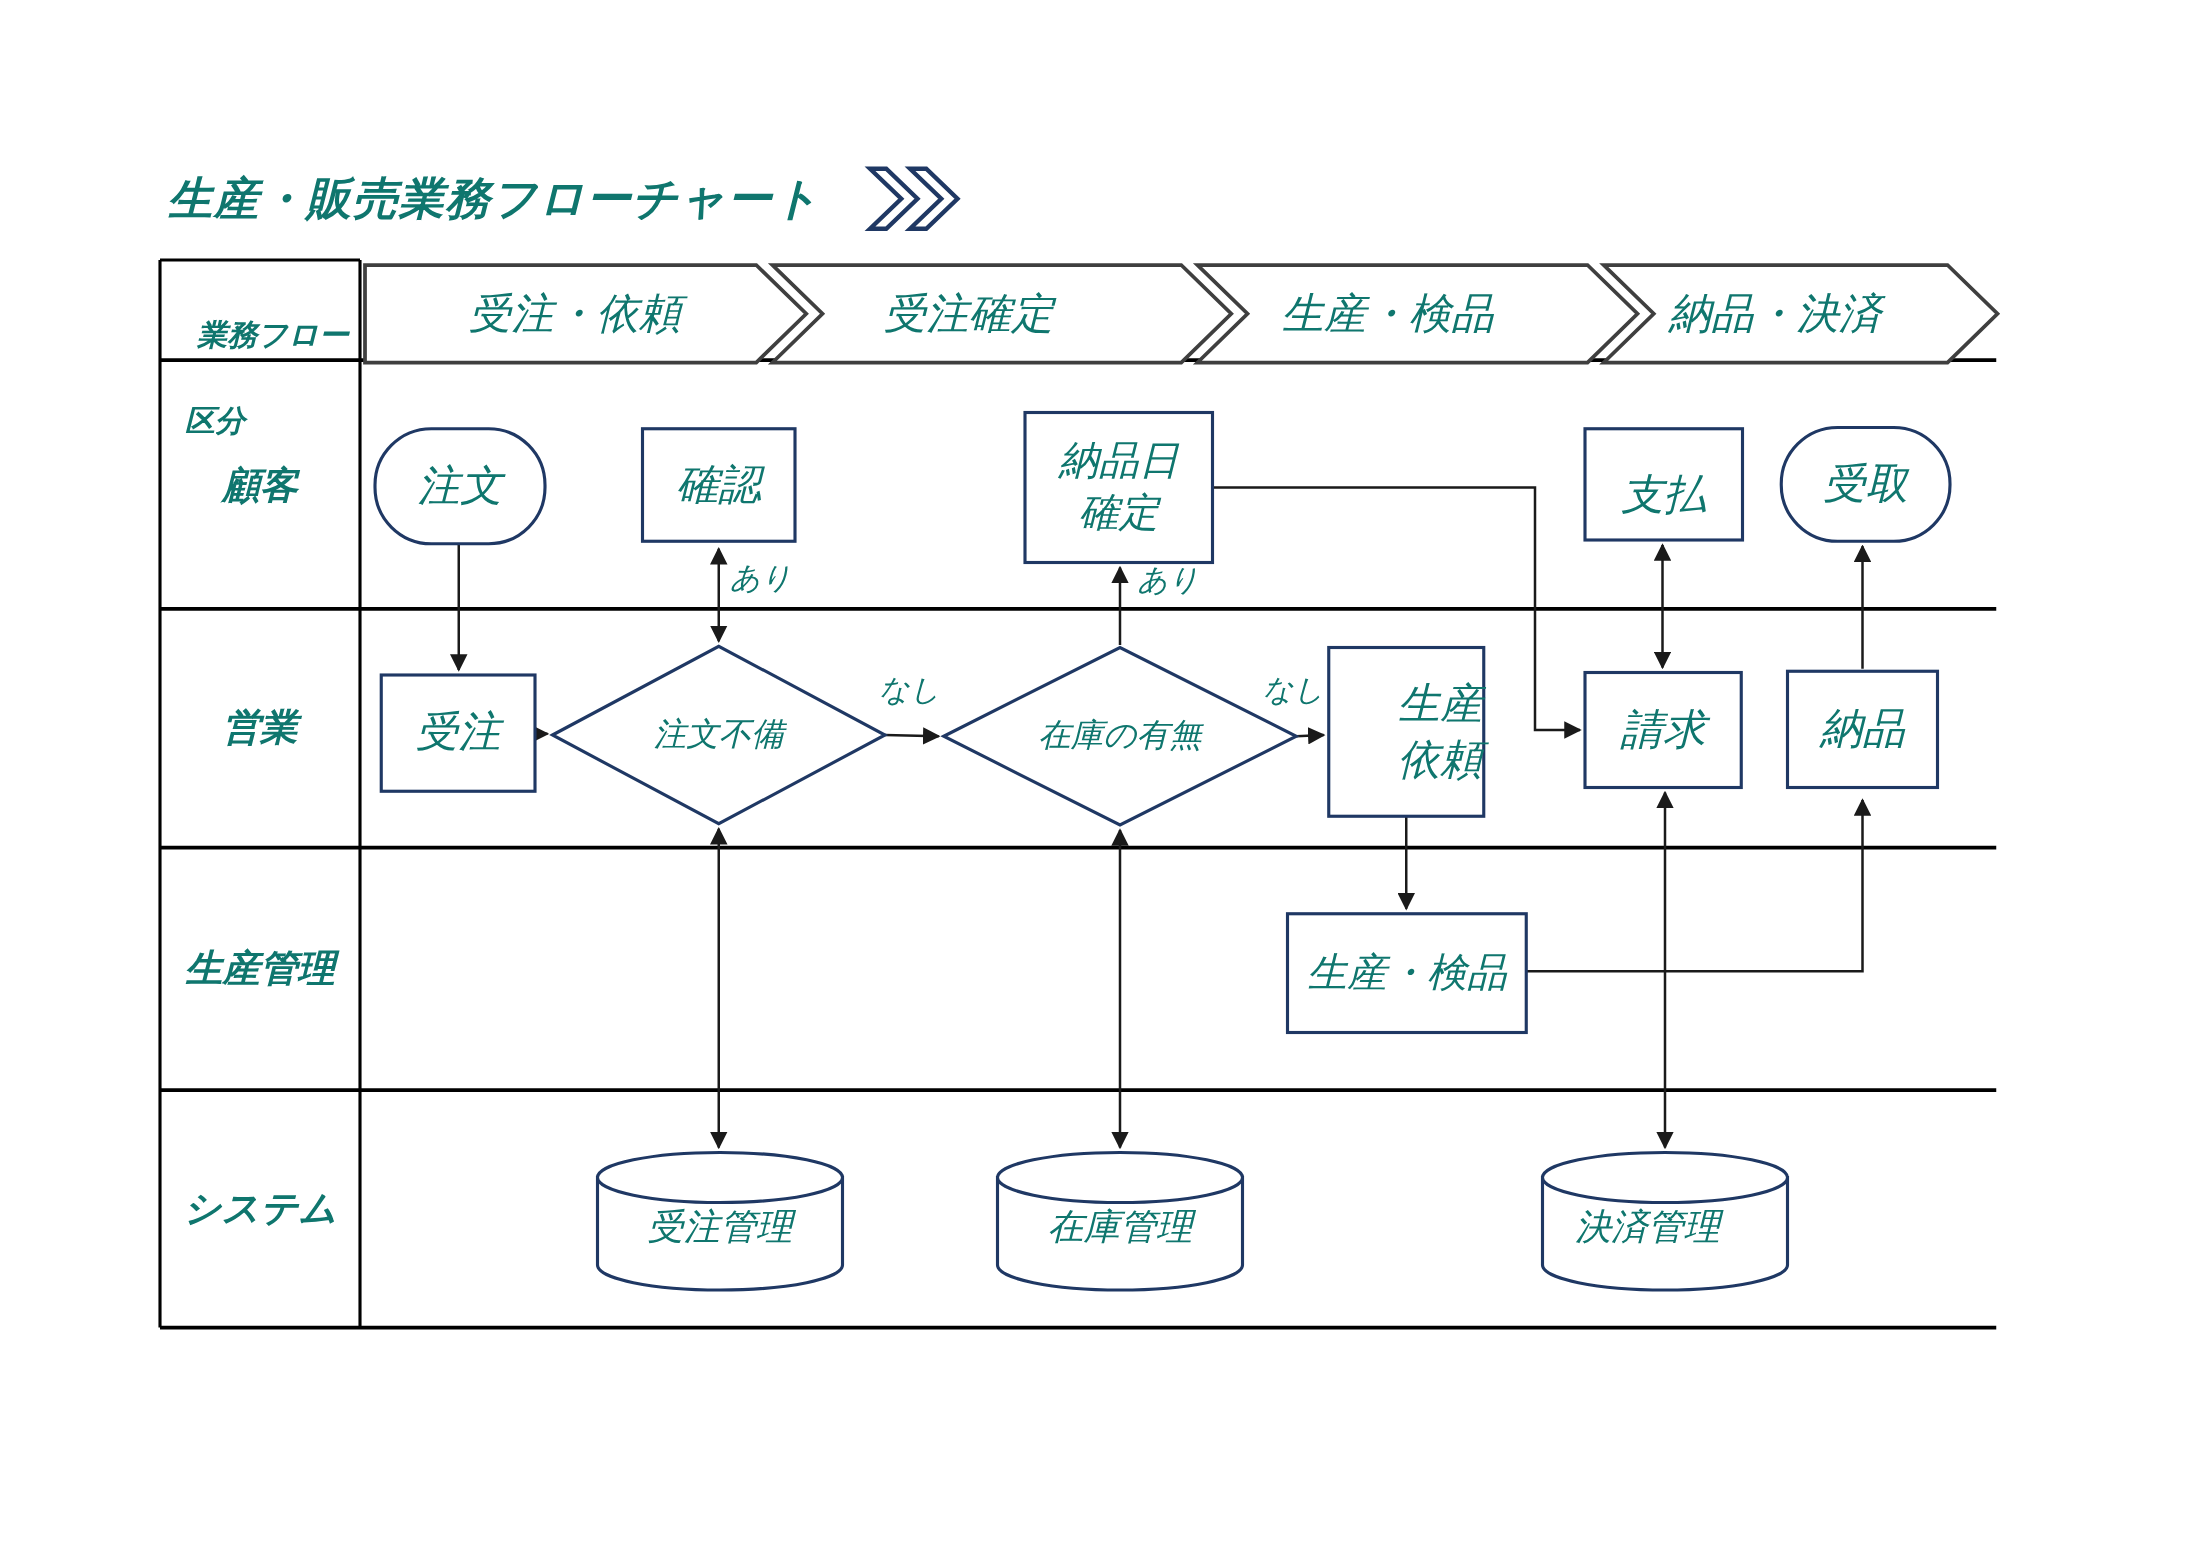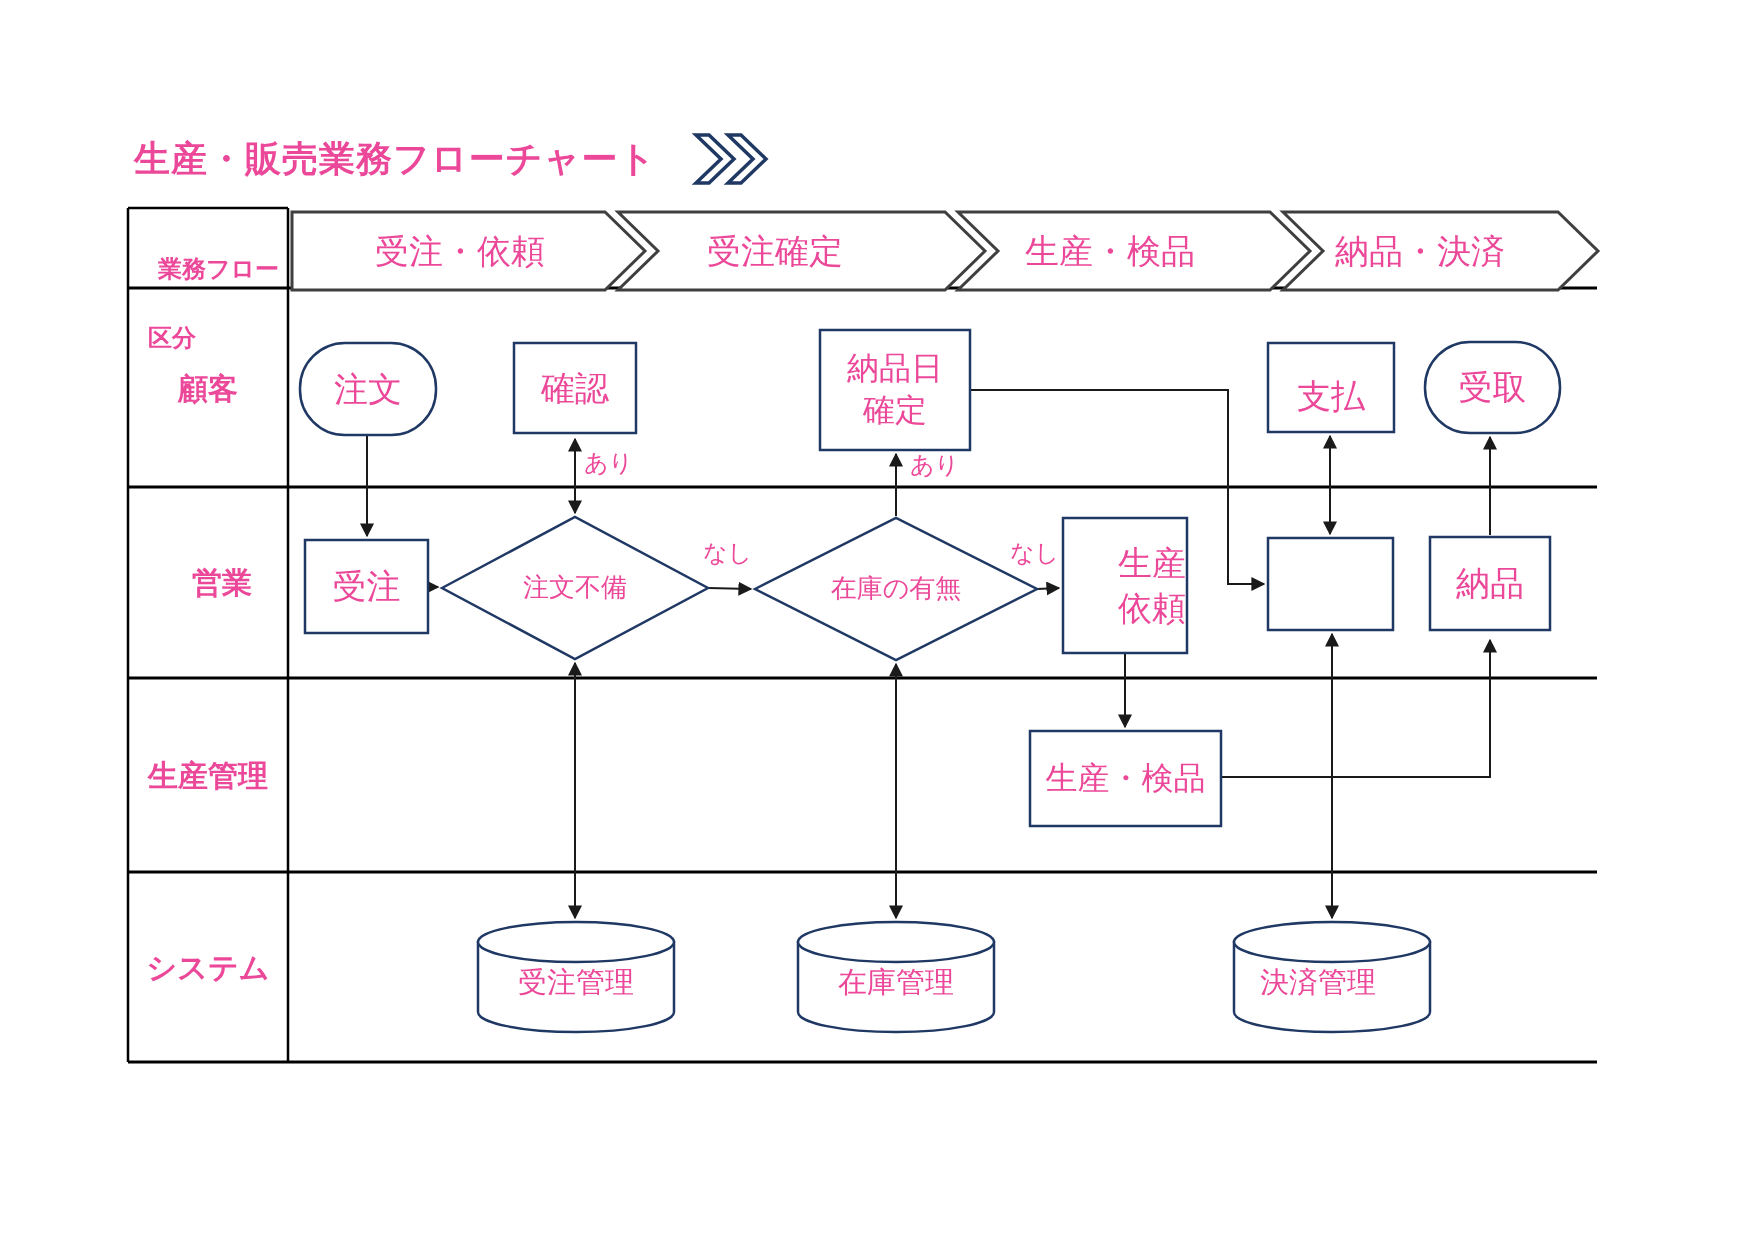--- a/index.html
+++ b/index.html
@@ -3,21 +3,21 @@
 <meta charset="utf-8">
 <style>
   html,body{margin:0;padding:0;background:#ffffff;}
   #stage{
     position:relative;width:1754px;height:1240px;background:#ffffff;overflow:hidden;
     font-family:"Liberation Sans","DejaVu Sans",sans-serif;color:#000;
   }
   #diagram-svg{position:absolute;left:0;top:0;}
   .t{
     position:absolute;display:flex;align-items:center;justify-content:center;
-    text-align:center;white-space:pre-line;color:#ec4899;line-height:1.3;
+    text-align:center;white-space:pre-line;color:#0f766e;line-height:1.3;font-style:italic;
   }
   .title{font-size:36px;font-weight:bold;justify-content:flex-start;letter-spacing:1px;}
   .phase{font-size:34px;}
   .lane{font-size:30px;font-weight:bold;}
   .node{font-size:34px;}
   .node-sm{font-size:32px;}
   .diamond-t{font-size:26px;}
   .db{font-size:29px;}
   .edge{font-size:24px;justify-content:flex-start;}
   .corner{display:block;font-size:24px;font-weight:bold;line-height:1.45;padding-top:6px;}
@@ -111,35 +111,36 @@
     <div class="l1">業務フロー</div>
     <div class="l2">区分</div>
   </div>
 
   <div class="t phase" style="left:310px;top:212px;width:300px;height:78px;">受注・依頼</div>
   <div class="t phase" style="left:625px;top:212px;width:300px;height:78px;">受注確定</div>
   <div class="t phase" style="left:960px;top:212px;width:300px;height:78px;">生産・検品</div>
   <div class="t phase" style="left:1270px;top:212px;width:300px;height:78px;">納品・決済</div>
 
   <div class="t lane" style="left:128px;top:290px;width:160px;height:197px;">顧客</div>
-  <div class="t lane" style="left:128px;top:487px;width:160px;height:191px;padding-left:14px;">営業</div>
+  <div class="t lane" style="left:128px;top:487px;width:160px;height:191px;">営業</div>
   <div class="t lane" style="left:128px;top:678px;width:160px;height:194px;">生産管理</div>
   <div class="t lane" style="left:128px;top:872px;width:160px;height:190px;">システム</div>
 
   <div class="t node" style="left:300px;top:343px;width:136px;height:92px;">注文</div>
   <div class="t node" style="left:514px;top:343px;width:122px;height:90px;">確認</div>
   <div class="t node-sm t2" style="left:820px;top:330px;width:150px;height:120px;">納品日
 確定</div>
   <div class="t node" style="left:1268px;top:343px;width:126px;height:107px;">支払</div>
   <div class="t node" style="left:1425px;top:342px;width:135px;height:91px;">受取</div>
   <div class="t node" style="left:305px;top:540px;width:123px;height:93px;">受注</div>
   <div class="t diamond-t" style="left:442px;top:517px;width:266px;height:142px;">注文不備</div>
   <div class="t diamond-t" style="left:755px;top:518px;width:282px;height:142px;">在庫の有無</div>
   <div class="t node" style="left:1090px;top:518px;width:124px;height:135px;">生産
 依頼</div>
+  <div class="t node" style="left:1268px;top:538px;width:125px;height:92px;">請求</div>
   <div class="t node" style="left:1430px;top:537px;width:120px;height:93px;">納品</div>
   <div class="t node-sm" style="left:1030px;top:731px;width:191px;height:95px;">生産・検品</div>
   <div class="t db" style="left:478px;top:948px;width:196px;height:70px;">受注管理</div>
   <div class="t db" style="left:798px;top:948px;width:196px;height:70px;">在庫管理</div>
   <div class="t db" style="left:1234px;top:948px;width:168px;height:70px;">決済管理</div>
 
   <div class="t edge" style="left:584px;top:446px;width:70px;height:34px;">あり</div>
   <div class="t edge" style="left:703px;top:536px;width:70px;height:34px;">なし</div>
   <div class="t edge" style="left:910px;top:448px;width:70px;height:34px;">あり</div>
   <div class="t edge" style="left:1010px;top:536px;width:70px;height:34px;">なし</div>

